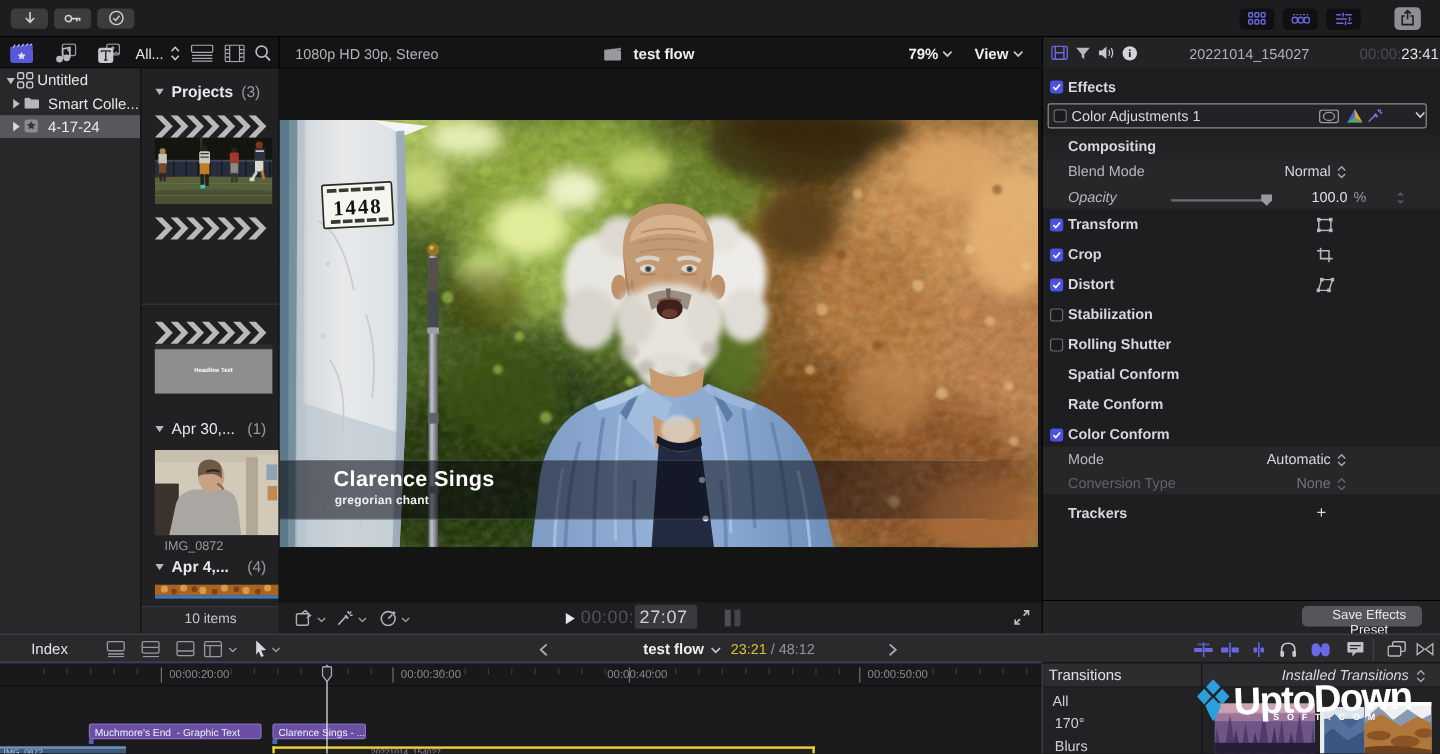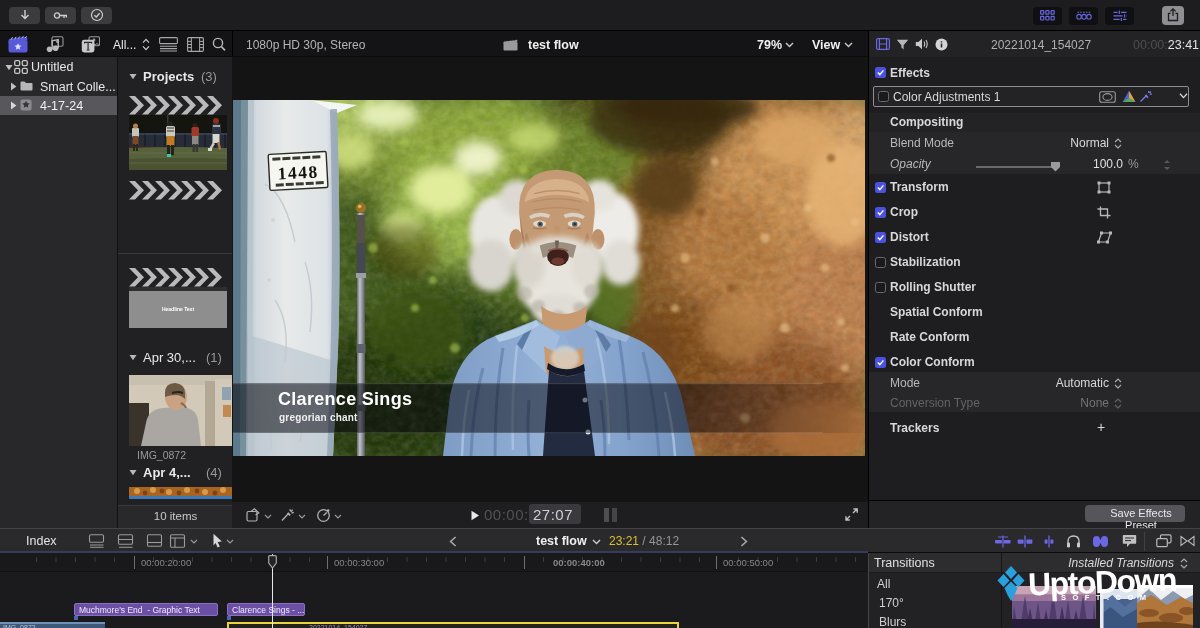--- a/index.html
+++ b/index.html
@@ -939,21 +939,21 @@
   <svg class="abs" style="left:0;top:0;" width="900" height="19">
     <g stroke="#3c3c40" stroke-width="1" transform="translate(0,4)">
       <path d="M36.5 0 V5 M56 0 V5 M75.5 0 V5 M95 0 V5 M114.5 0 V5 M153.5 0 V5 M173 0 V5 M192.5 0 V5 M212 0 V5 M231.5 0 V5 M251 0 V5 M270.5 0 V5 M290 0 V5 M309.5 0 V5 M348.5 0 V5 M368 0 V5 M387.5 0 V5 M407 0 V5 M426.5 0 V5 M446 0 V5 M465.5 0 V5 M485 0 V5 M504.5 0 V5 M543.5 0 V5 M563 0 V5 M582.5 0 V5 M602 0 V5 M621.5 0 V5 M641 0 V5 M660.5 0 V5 M680 0 V5 M699.5 0 V5 M738.5 0 V5 M758 0 V5 M777.5 0 V5 M797 0 V5 M816.5 0 V5 M836 0 V5 M855.5 0 V5 M875 0 V5 M894.5 0 V5"></path>
     </g>
     <g stroke="#6e6e72" stroke-width="1">
         <path d="M134.5 3 V16 M327.5 3 V16 M524.5 3 V16 M716.5 3 V16"></path>
       </g>
   </svg>
   <div class="abs" style="left:141px;top:4px;font-size:9.5px;color:#88888c;">00:00:20:00</div>
   <div class="abs" style="left:334px;top:4px;font-size:9.5px;color:#88888c;">00:00:30:00</div>
-  <div class="abs" style="left:553px;top:4px;font-size:9.5px;color:#88888c;font-weight:bold;">00:00:40:00</div>
+  <div class="abs" style="left:506px;top:4px;font-size:9.5px;color:#88888c;">00:00:40:00</div>
   <div class="abs" style="left:723px;top:4px;font-size:9.5px;color:#88888c;">00:00:50:00</div>
 
   <div class="abs" style="left:74px;top:50px;width:144px;height:13px;background:#6b4fa4;border:1px solid #8a6fc0;border-radius:2px;">
     <div style="font-size:8.5px;color:#f0eafc;margin:1px 0 0 4px;white-space:nowrap;overflow:hidden;">Muchmore's End&nbsp; - Graphic Text</div>
   </div>
   <div class="abs" style="left:227px;top:50px;width:78px;height:13px;background:#6b4fa4;border:1px solid #8a6fc0;border-radius:2px;">
     <div style="font-size:8.5px;color:#f0eafc;margin:1px 0 0 4px;white-space:nowrap;overflow:hidden;">Clarence Sings - ...</div>
   </div>
   <div class="abs" style="left:74px;top:63px;width:4px;height:4px;background:#4a66b0;"></div>
   <div class="abs" style="left:227px;top:63px;width:4px;height:4px;background:#4a66b0;"></div>

